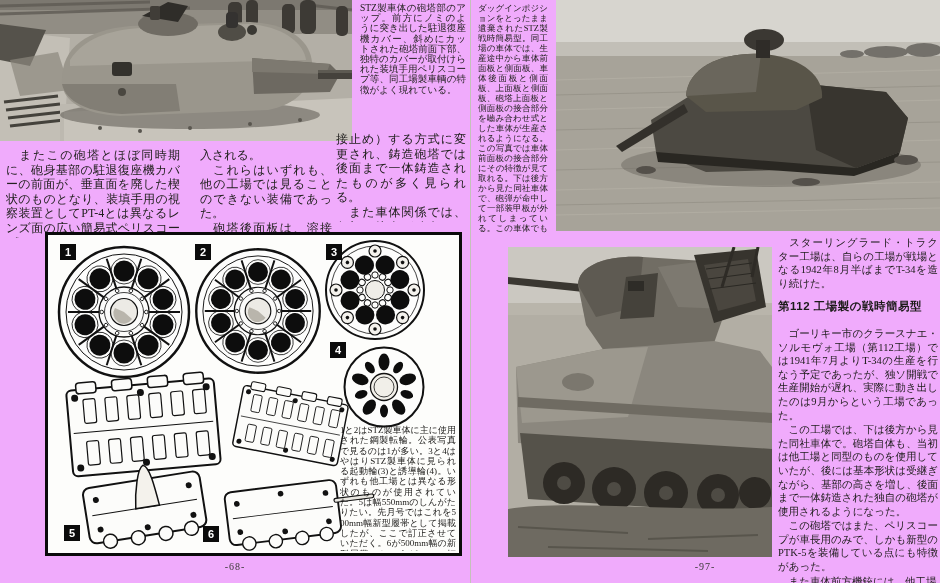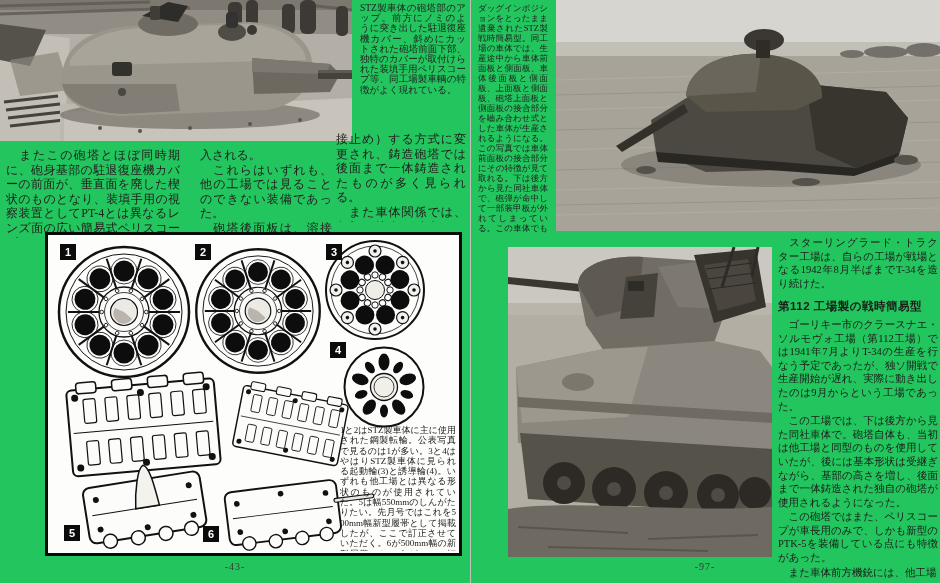--- a/index.html
+++ b/index.html
@@ -1,19 +1,19 @@
 <!DOCTYPE html>
 <html><head>
 <meta charset="utf-8">
 <style>
   html,body{margin:0;padding:0;}
   body{background:#e8e6e1;}
   #stage{
     position:relative;width:940px;height:583px;margin:0 auto;
-    background:#22c55e;overflow:hidden;
+    background:#f0abfc;overflow:hidden;
     font-family:"Liberation Serif","DejaVu Serif",serif;color:#1c1b19;
   }
   .abs{position:absolute;}
   .photo{position:absolute;overflow:hidden;background:#b0aca3;}
   .photo svg{display:block;}
   .cap{
     font-size:9.5px;line-height:10.2px;text-align:justify;
     word-break:break-all;overflow:hidden;color:#22211f;
   }
   .body-col{
@@ -37,21 +37,21 @@
     position:absolute;top:561px;width:470px;text-align:center;
     font-size:10px;letter-spacing:1px;color:#3a3936;
     font-family:"Liberation Serif","DejaVu Serif",serif;
   }
   #right-col{
     position:absolute;left:778px;top:236px;width:160px;height:347px;
     font-size:10.5px;line-height:13.6px;text-align:justify;word-break:break-all;overflow:hidden;
   }
   #right-col .para{margin:0 0 1px 0;}
   #right-col .heading{
-    font-weight:bold;font-size:11.5px;margin:10px 0 4px 0;
+    font-weight:bold;font-size:11.5px;margin:10px 0 13px 0;
     font-family:"Liberation Sans","DejaVu Sans",sans-serif;letter-spacing:0.5px;
   }
   #gutter{
     position:absolute;left:470px;top:0;width:1px;height:583px;background:#c4c1ba;
   }
 </style>
 </head>
 <body>
 
 <div id="stage">
@@ -349,21 +349,21 @@
     <div class="fig-label" style="left:12px;top:9px;">1</div>
     <div class="fig-label" style="left:147px;top:9px;">2</div>
     <div class="fig-label" style="left:278px;top:9px;">3</div>
     <div class="fig-label" style="left:282px;top:107px;">4</div>
     <div class="fig-label" style="left:16px;top:290px;">5</div>
     <div class="fig-label" style="left:155px;top:291px;">6</div>
 
     <div id="figure-caption">1と2はSTZ製車体に主に使用された鋼製転輪。公表写真で見るのは1が多い。3と4はやはりSTZ製車体に見られる起動輪(3)と誘導輪(4)。いずれも他工場とは異なる形状のものが使用されていた。5は幅550mmのしんがたりたい。先月号ではこれを500mm幅新型履帯として掲載したが、ここで訂正させていただく。6が500mm幅の新型履帯。ちょうど550mm幅履帯の左右の張り出し部を削り落とした感じだ。</div>
   </div>
 
-  <div class="pagenum" style="left:0;">-43-</div>
+  <div class="pagenum" style="left:0;">-68-</div>
 
   <div id="gutter"></div>
 
   <div class="abs cap" style="left:478px;top:3px;width:70px;height:230px;font-size:8.5px;line-height:10px;">ダッグインポジションをとったまま遺棄されたSTZ製戦時簡易型。同工場の車体では、生産途中から車体前面板と側面板、車体後面板と側面板、上面板と側面板、砲塔上面板と側面板の接合部分を嚙み合わせ式とした車体が生産されるようになる。この写真では車体前面板の接合部分にその特徴が見て取れる。下は後方から見た同社車体で、砲弾が命中して一部装甲板が外れてしまっている。この車体でも嚙み合わせ式の接合工法が使用されている。</div>
 
   <div class="photo" style="left:556px;top:0;width:384px;height:231px;">
     <svg width="384" height="231" viewBox="0 0 384 231">
       <rect width="384" height="231" fill="#a7a399"></rect>
       <rect width="384" height="48" fill="#d7d5cf"></rect>
       <rect y="42" width="384" height="14" fill="#c2bfb7"></rect>

